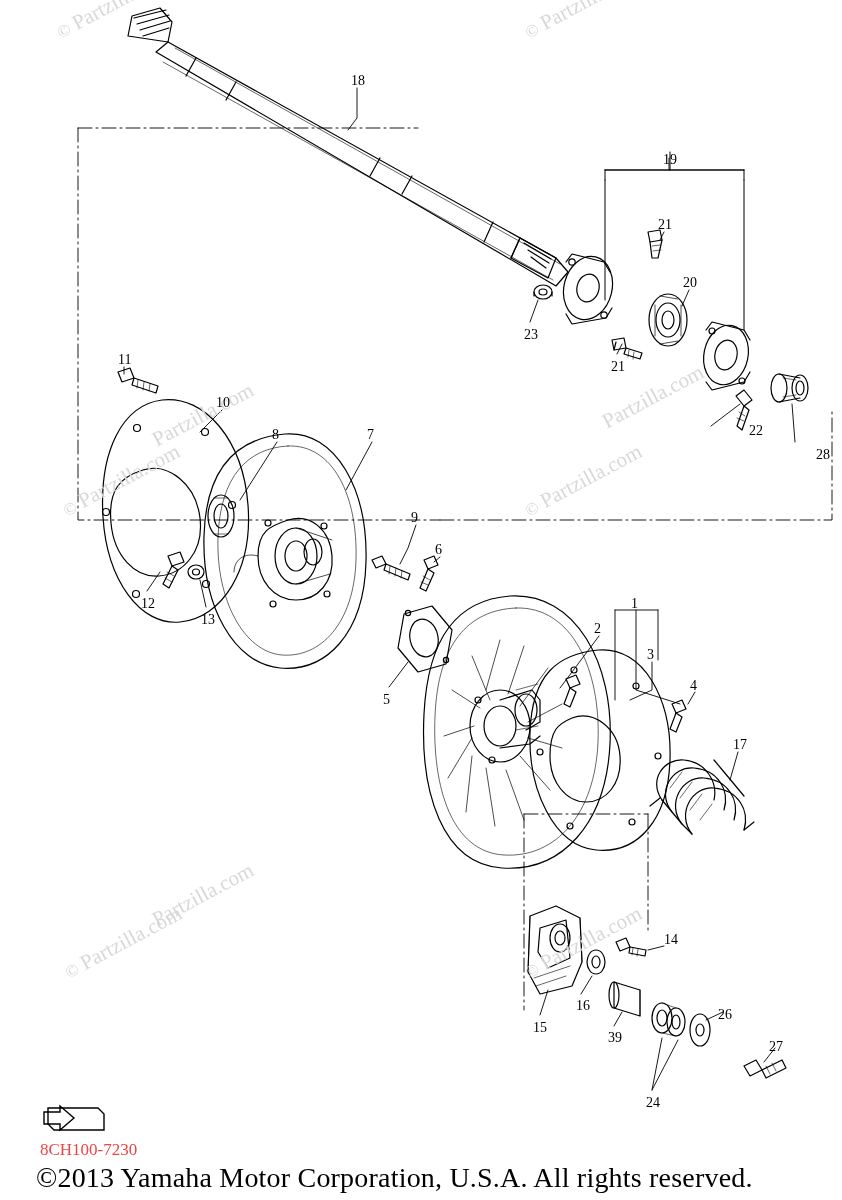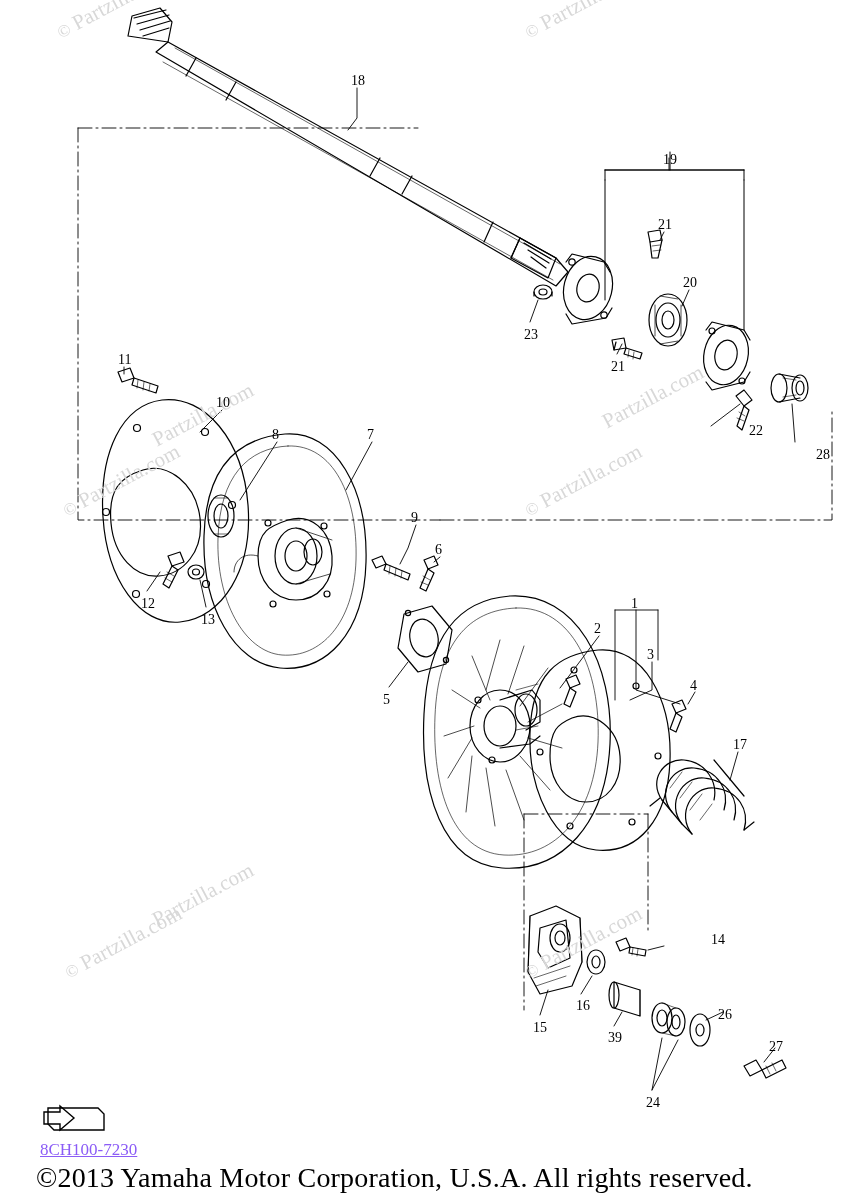--- a/index.html
+++ b/index.html
@@ -43,22 +43,21 @@
   }
   .wm-c {
     font-size: 17px;
   }
   #part-number {
     position: absolute;
     left: 40px;
     top: 1140px;
     font-family: "Liberation Serif", serif;
     font-size: 17px;
-    color: #8b5cf6;
-    text-decoration: underline;
+    color: #ef4444;
   }
   #copyright {
     position: absolute;
     left: 36px;
     top: 1162px;
     font-family: "Liberation Serif", serif;
     font-size: 28px;
     color: #000000;
     letter-spacing: 0.2px;
   }
@@ -372,21 +371,21 @@
   <div class="callout" style="left:411px; top:511px;">9</div>
   <div class="callout" style="left:435px; top:543px;">6</div>
   <div class="callout" style="left:141px; top:597px;">12</div>
   <div class="callout" style="left:201px; top:613px;">13</div>
   <div class="callout" style="left:383px; top:693px;">5</div>
   <div class="callout" style="left:631px; top:597px;">1</div>
   <div class="callout" style="left:594px; top:622px;">2</div>
   <div class="callout" style="left:647px; top:648px;">3</div>
   <div class="callout" style="left:690px; top:679px;">4</div>
   <div class="callout" style="left:733px; top:738px;">17</div>
-  <div class="callout" style="left:664px; top:933px;margin-left:47px;">14</div>
+  <div class="callout" style="left:664px; top:933px;">14</div>
   <div class="callout" style="left:576px; top:999px;">16</div>
   <div class="callout" style="left:533px; top:1021px;">15</div>
   <div class="callout" style="left:608px; top:1031px;">39</div>
   <div class="callout" style="left:718px; top:1008px;">26</div>
   <div class="callout" style="left:769px; top:1040px;">27</div>
   <div class="callout" style="left:646px; top:1096px;">24</div>
 
 
   <div id="part-number">8CH100-7230</div>
   <div id="copyright">©2013  Yamaha Motor Corporation, U.S.A. All rights reserved.</div>

